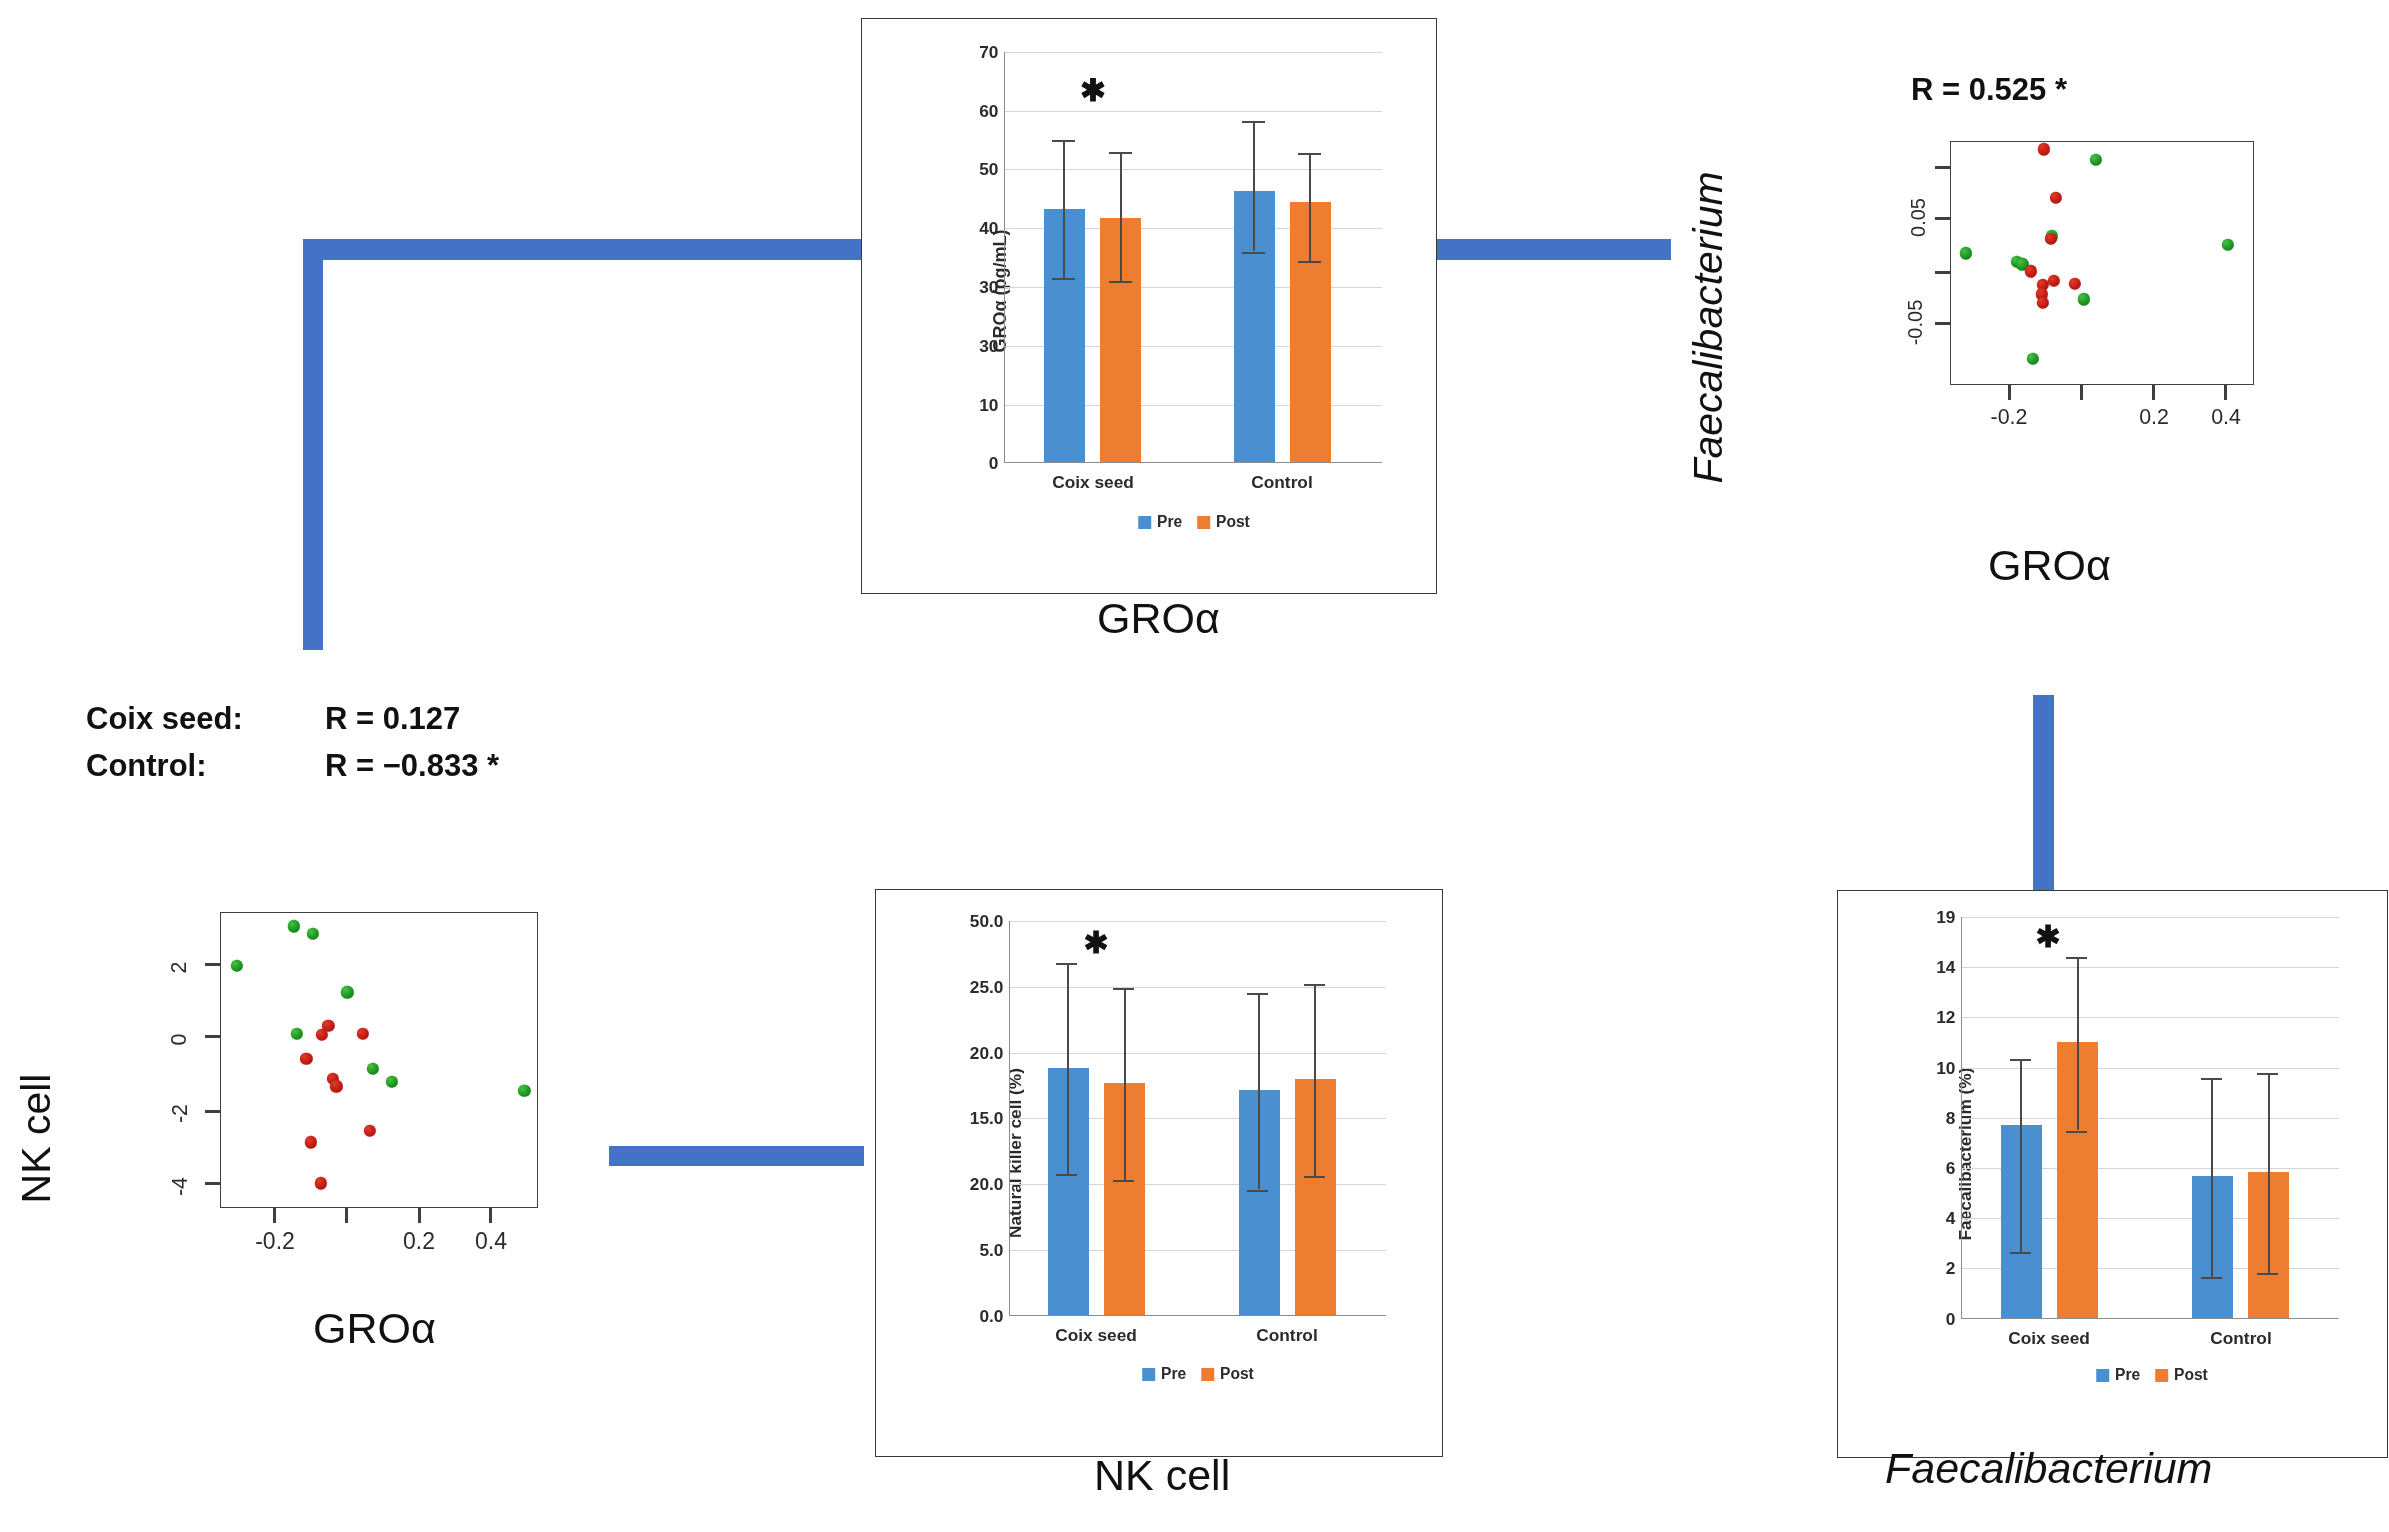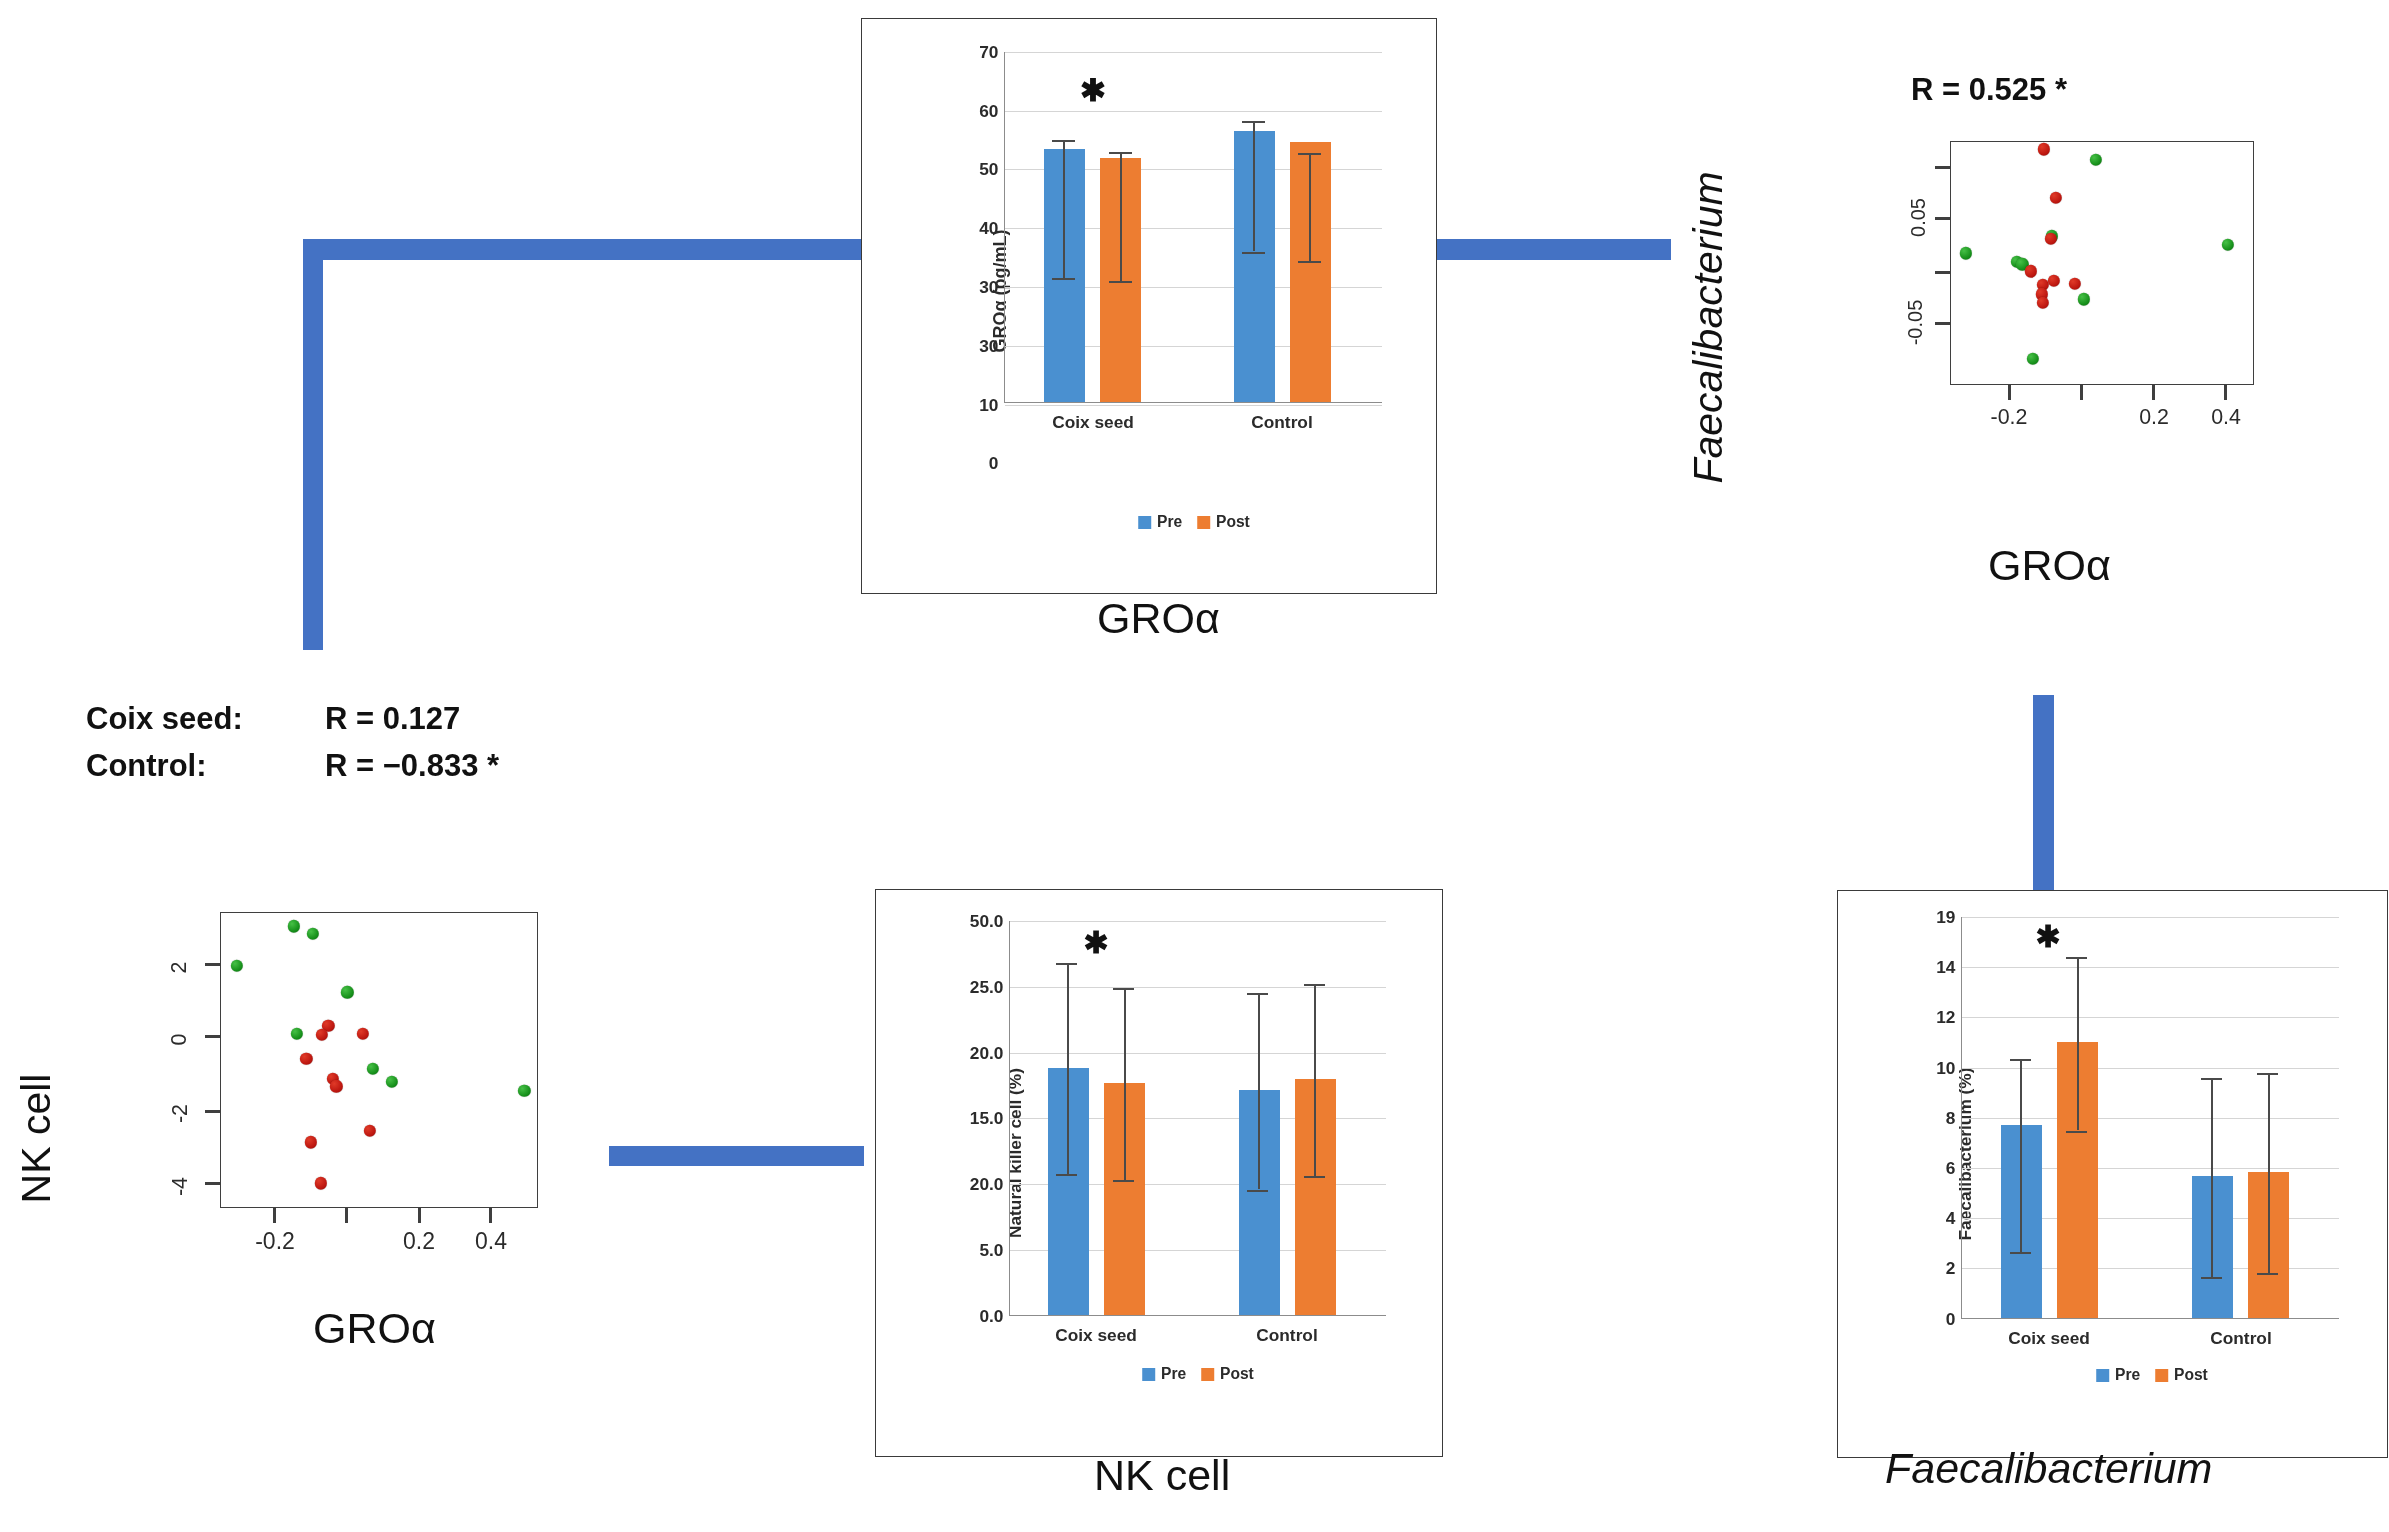--- a/index.html
+++ b/index.html
@@ -71,21 +71,21 @@
 <div class="conn" style="left:303px;top:239px;width:568px;height:21.4px;"></div>
 <div class="conn" style="left:303px;top:239px;width:20px;height:411px;"></div>
 <div class="conn" style="left:1432px;top:239px;width:239px;height:21.4px;"></div>
 <div class="conn" style="left:609px;top:1146px;width:255px;height:20px;"></div>
 <div class="conn" style="left:2033px;top:695px;width:21.4px;height:206px;"></div>
 
 <div class="panel" style="left:861px;top:18px;width:576px;height:576px;">
   <div class="bc">
     <div class="ytitle" style="left:77px;top:272px;font-size:18px;">GROα (pg/mL)</div>
 
-    <div class="plot" style="left:142px;top:33px;width:378px;height:351px;">
+    <div class="plot" style="left:142px;top:33px;width:378px;height:411px;">
 
       <div class="grid" style="top:0px;"></div>
       <div class="grid" style="top:59px;"></div>
       <div class="grid" style="top:117px;"></div>
       <div class="grid" style="top:176px;"></div>
       <div class="grid" style="top:235px;"></div>
       <div class="grid" style="top:294px;"></div>
       <div class="grid" style="top:353px;"></div>
 
       <div class="ylab" style="top:0px;font-size:17.3px;">70</div>

